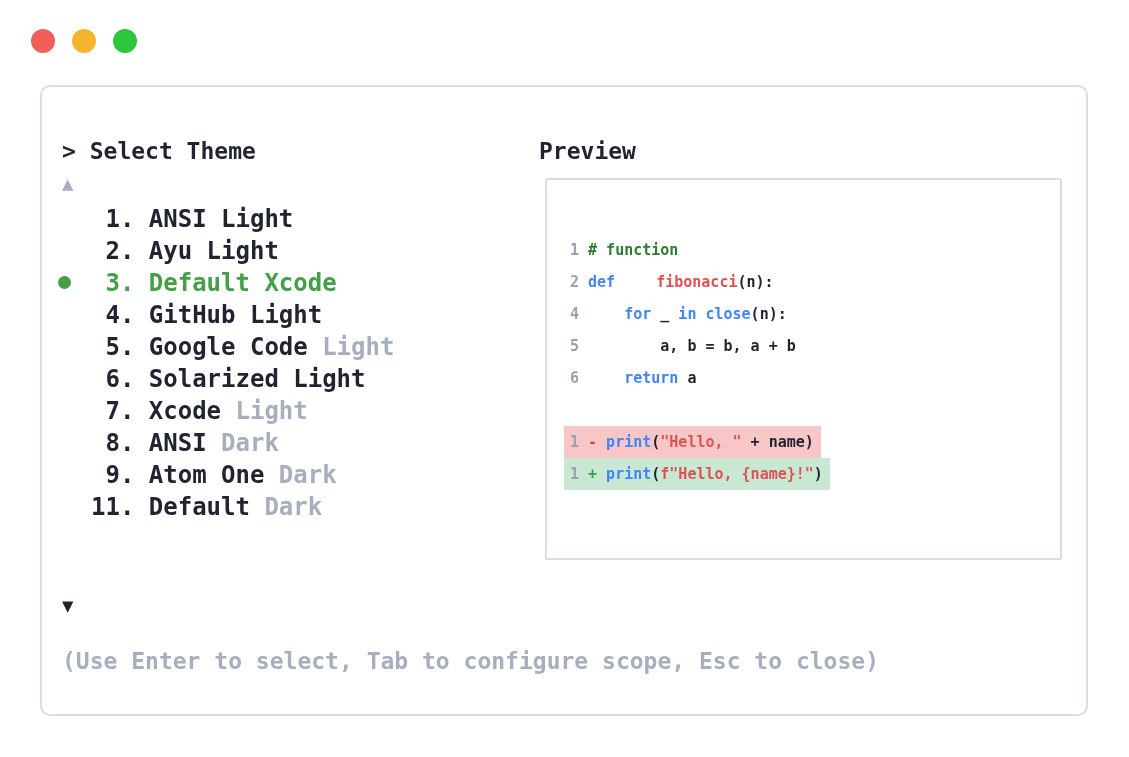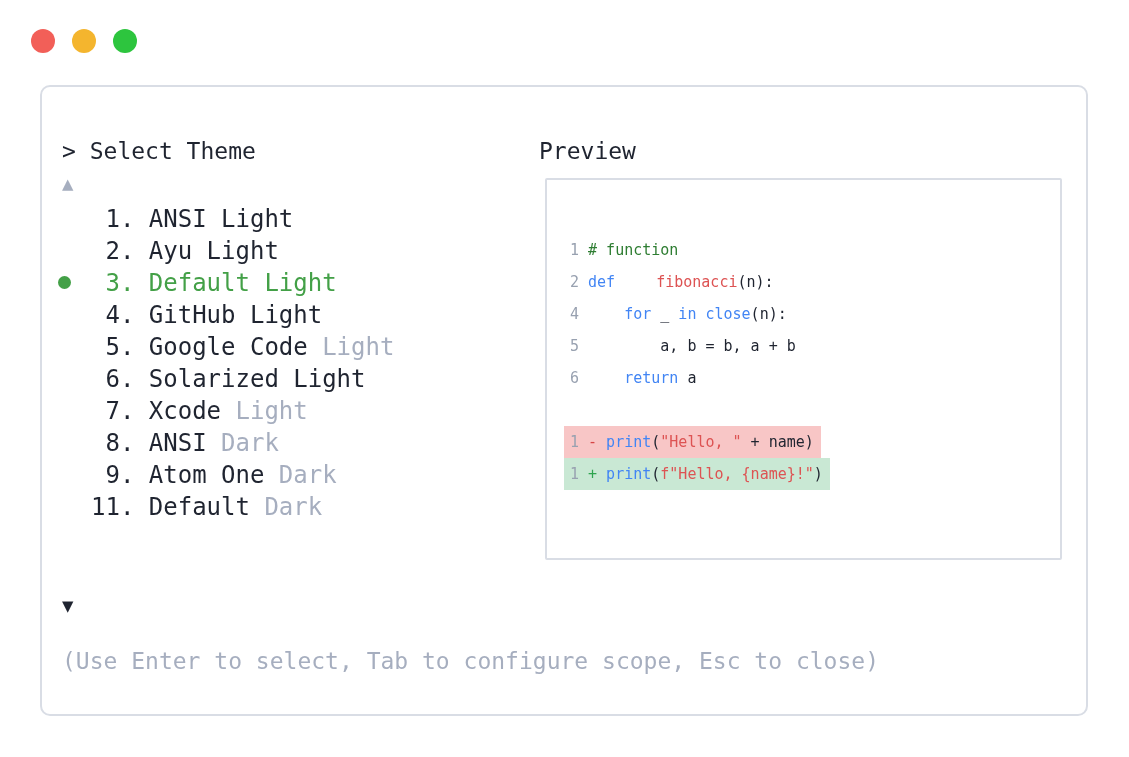--- a/index.html
+++ b/index.html
@@ -5,21 +5,21 @@
   html, body {
     margin: 0;
     padding: 0;
     background: #ffffff;
     width: 1129px;
     height: 757px;
     font-family: "DejaVu Sans Mono", "Liberation Mono", monospace;
     overflow: hidden;
     position: relative;
   }
-  .stage { position: absolute; inset: 0; }
+  .stage { position: absolute; inset: 0; font-weight: bold; }
 
   
   .traffic-row { position: absolute; left: 31px; top: 29px; display: flex; gap: 17px; }
   .traffic-dot { width: 24px; height: 24px; border-radius: 50%; }
 
   
   .window {
     position: absolute;
     left: 40px; top: 85px;
     width: 1048px; height: 631px;
@@ -98,21 +98,21 @@
   <div class="window">
     <div class="win-inner">
 
       <div class="picker-title mono23">&gt; Select Theme</div>
 
       <div class="scroll-arrow scroll-up">▲</div>
 
       <div class="theme-list">
           <div class="list-row"><span class="num">1.</span><span class="label"><span class="seg-fg">ANSI Light</span></span></div>
           <div class="list-row"><span class="num">2.</span><span class="label"><span class="seg-fg">Ayu Light</span></span></div>
-          <div class="list-row selected"><span class="sel-dot"></span><span class="num">3.</span><span class="label"><span class="seg-fg">Default Light</span></span></div>
+          <div class="list-row selected"><span class="sel-dot"></span><span class="num">3.</span><span class="label"><span class="seg-fg">Default Xcode</span></span></div>
           <div class="list-row"><span class="num">4.</span><span class="label"><span class="seg-fg">GitHub Light</span></span></div>
           <div class="list-row"><span class="num">5.</span><span class="label"><span class="seg-fg">Google Code </span><span class="seg-muted">Light</span></span></div>
           <div class="list-row"><span class="num">6.</span><span class="label"><span class="seg-fg">Solarized Light</span></span></div>
           <div class="list-row"><span class="num">7.</span><span class="label"><span class="seg-fg">Xcode </span><span class="seg-muted">Light</span></span></div>
           <div class="list-row"><span class="num">8.</span><span class="label"><span class="seg-fg">ANSI </span><span class="seg-muted">Dark</span></span></div>
           <div class="list-row"><span class="num">9.</span><span class="label"><span class="seg-fg">Atom One </span><span class="seg-muted">Dark</span></span></div>
           <div class="list-row"><span class="num">11.</span><span class="label"><span class="seg-fg">Default </span><span class="seg-muted">Dark</span></span></div>
         </div>
 
       <div class="scroll-arrow scroll-down">▼</div>

